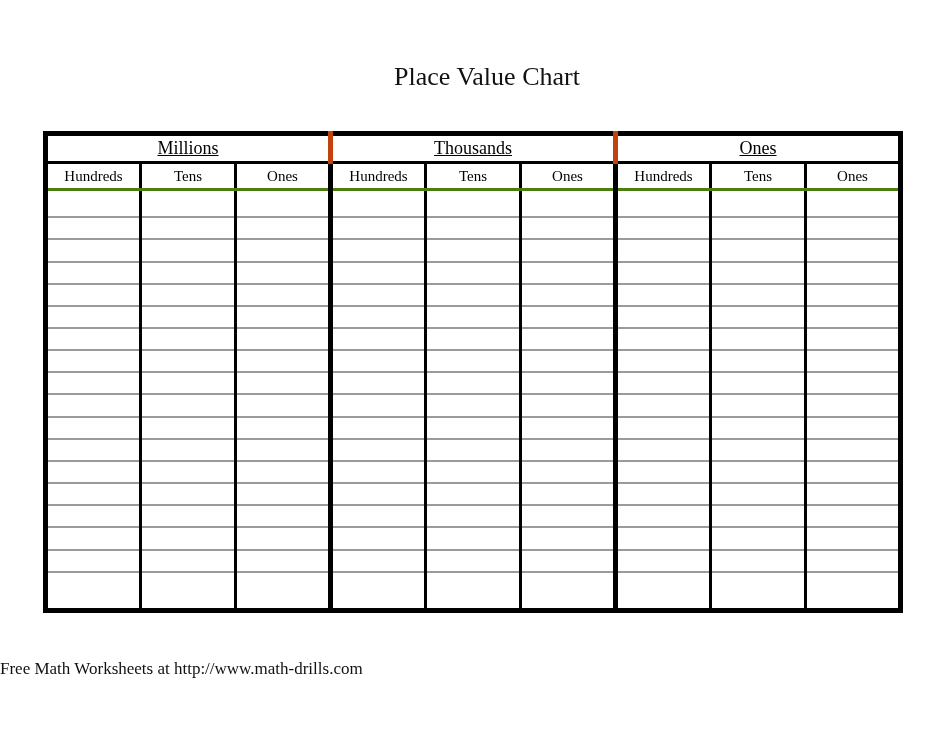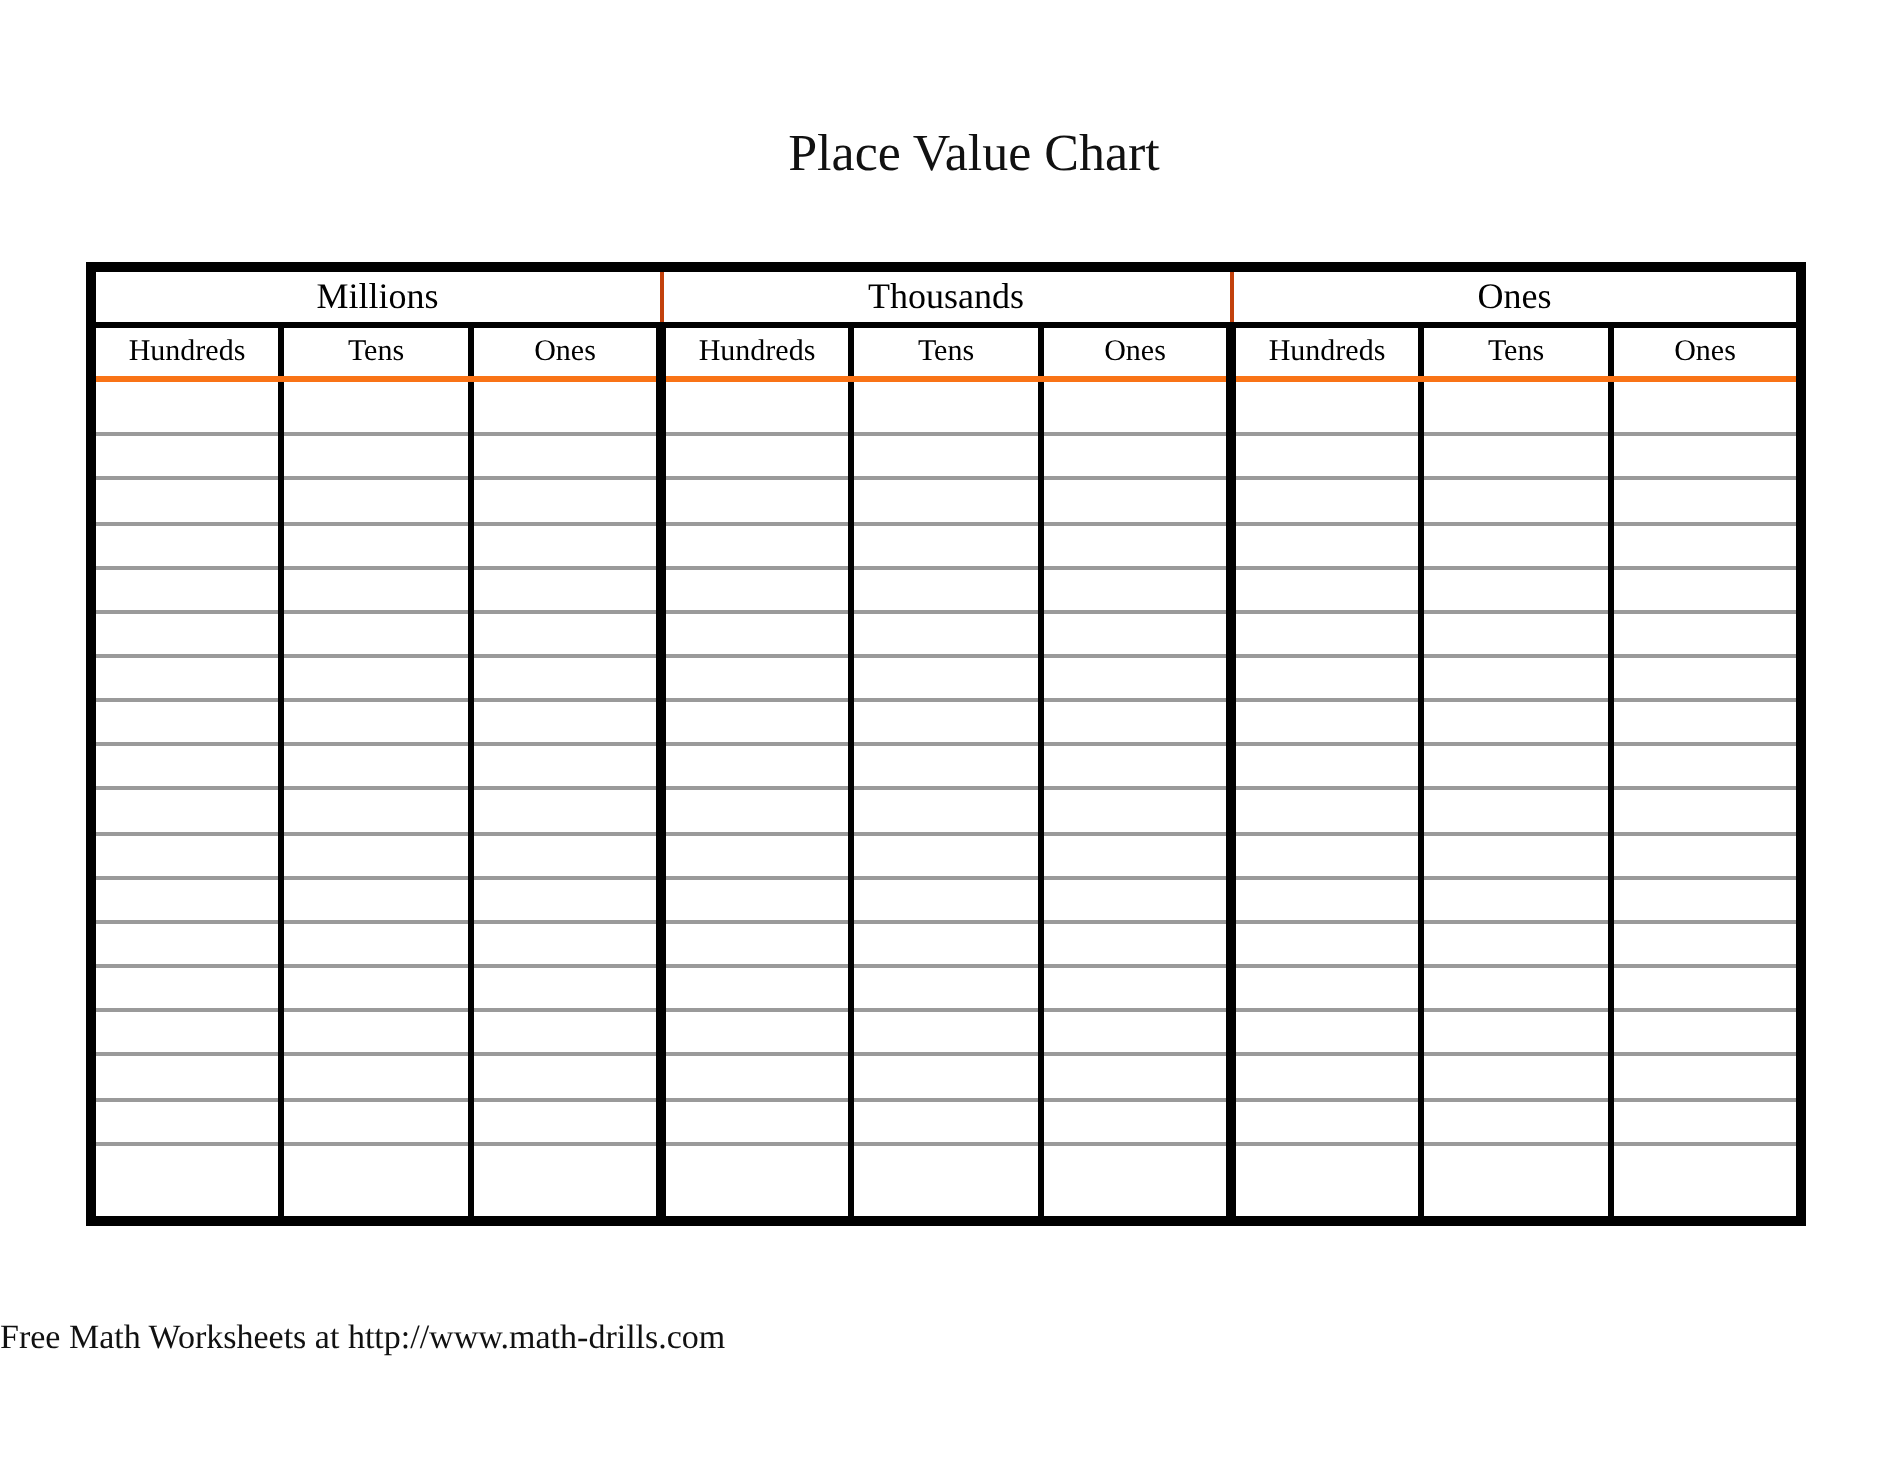--- a/index.html
+++ b/index.html
@@ -43,29 +43,30 @@
     text-align: center;
     vertical-align: middle;
     overflow: hidden;
   }
   
   tr.group-row th {
     height: 25px;
     font-size: 18px;
     border-bottom: 3px solid #000000;
     background: #ffffff;
+    text-decoration: underline;
   }
   th.group-sep {
-    border-left: 2px solid #c2410c;
+    border-left: 5px solid #c2410c;
   }
   
   tr.sub-row th {
     height: 24px;
     font-size: 15px;
-    border-bottom: 3px solid #f97316;
+    border-bottom: 3px solid #4d7c0f;
     background: #ffffff;
   }
   
   .vthin  { border-left: 3px solid #000000; }
   .vthick { border-left: 5px solid #000000; }
   
   tbody td {
     border-top: 2px solid #9a9a9a;
     background: #ffffff;
   }

